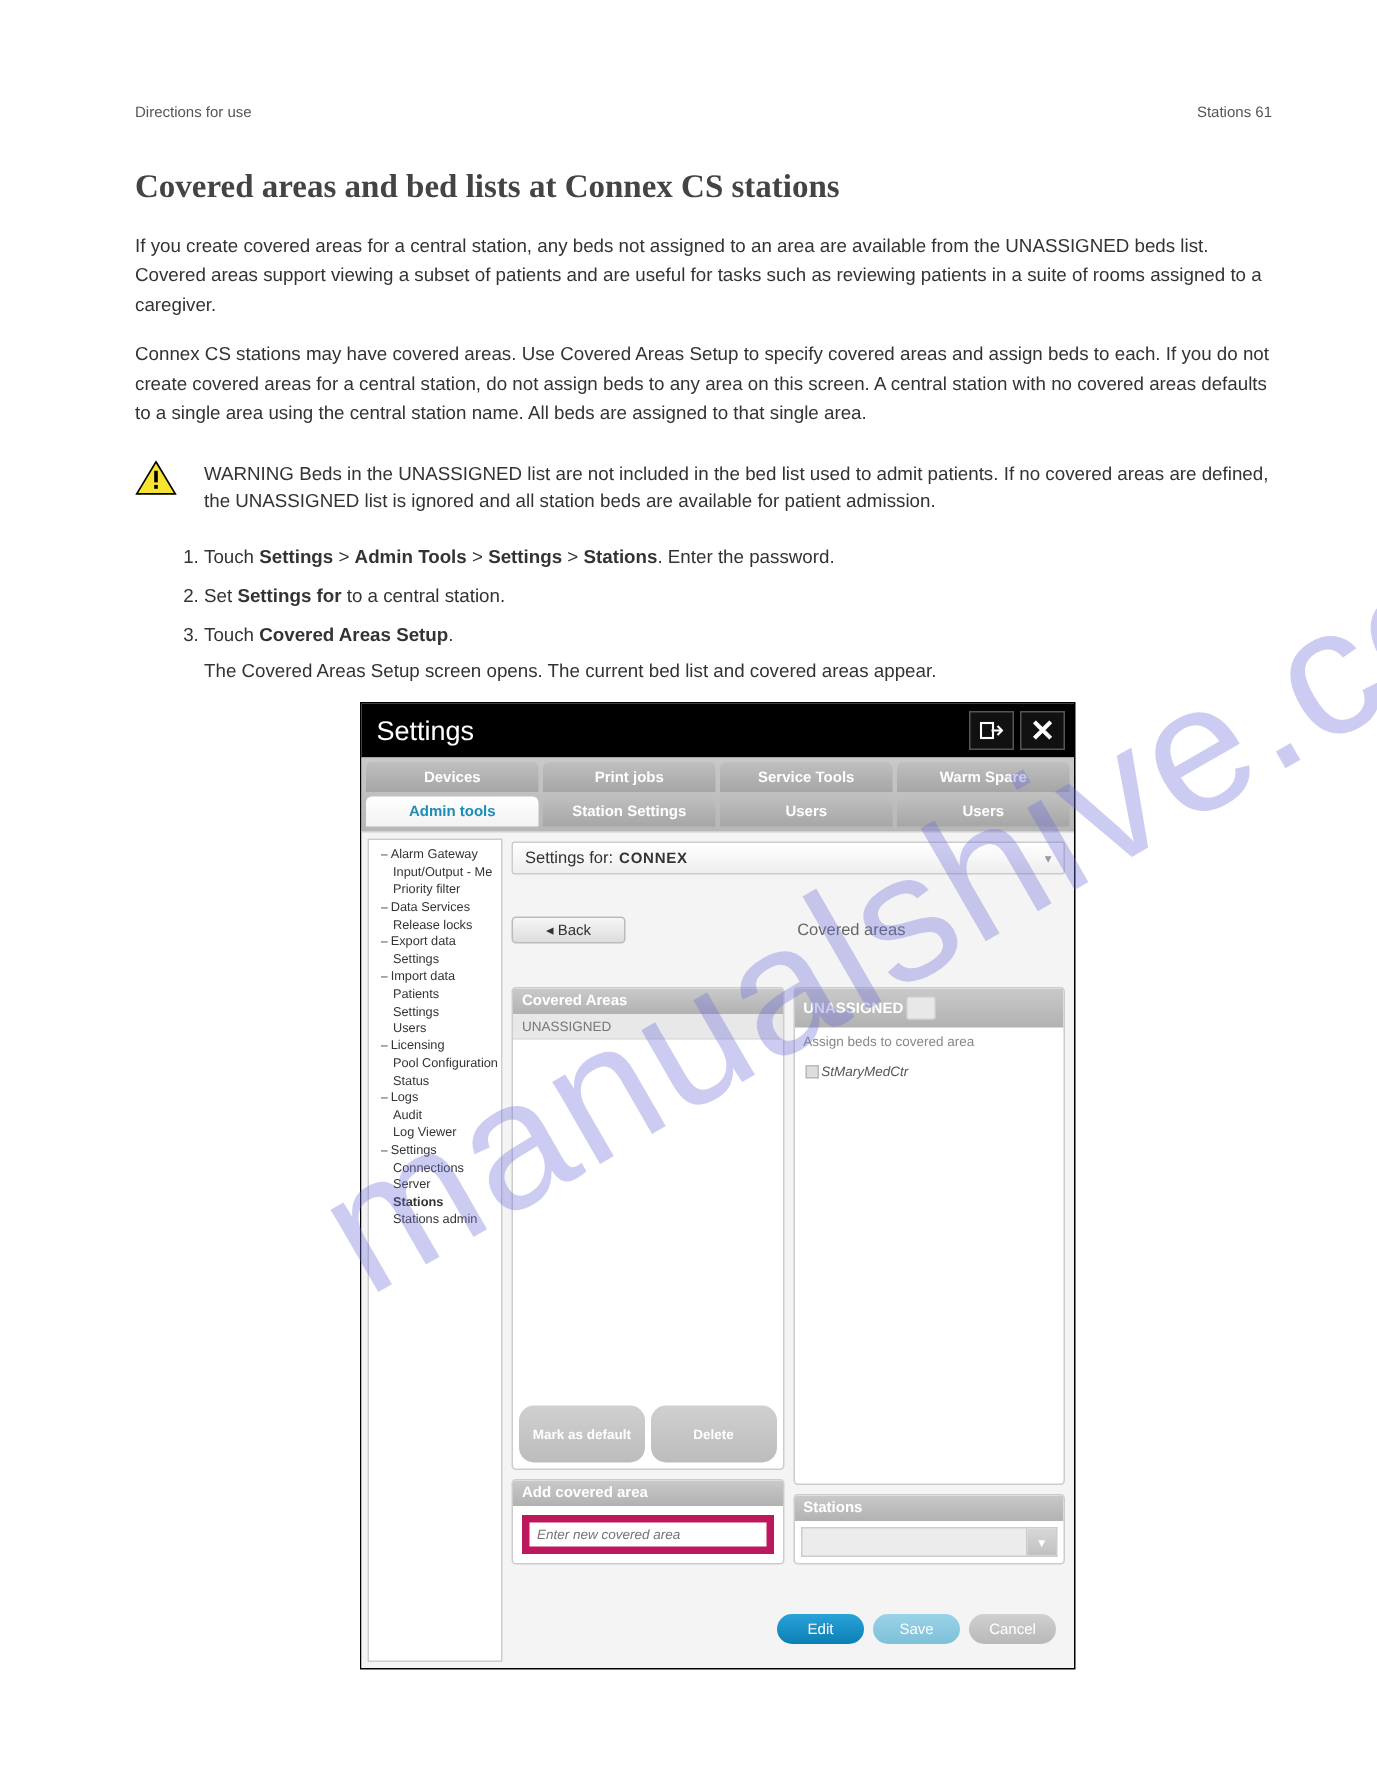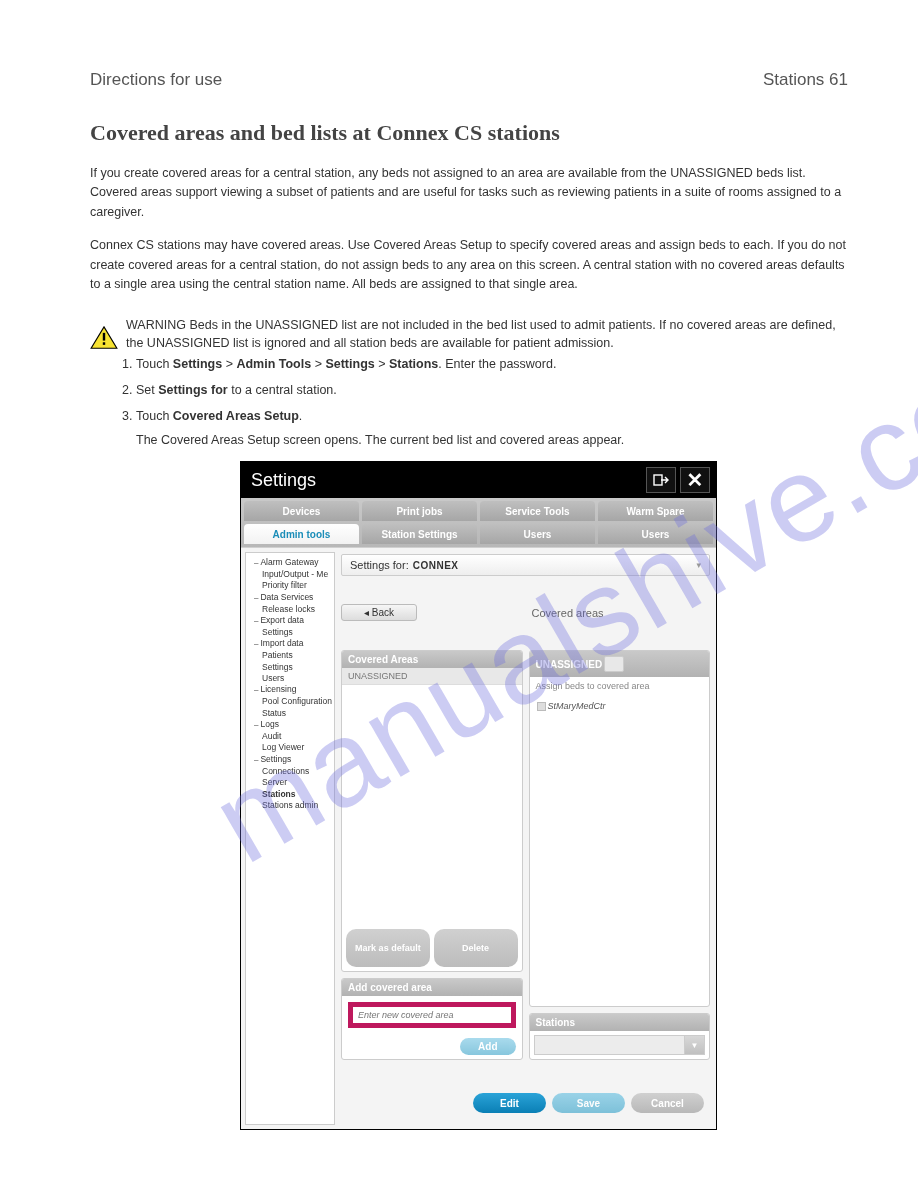--- a/index.html
+++ b/index.html
@@ -1,22 +1,22 @@
 <!DOCTYPE html>
 <html><head>
 <meta charset="utf-8">
 <style>
 * { box-sizing: border-box; margin: 0; padding: 0; }
 body { width: 918px; height: 1188px; background: #fff; font-family: Arial, sans-serif; font-size: 13px; color: #333; position: relative; }
 .page { padding: 70px 70px 0 90px; }
-.page-header { display: flex; justify-content: space-between; font-size: 17px; color: #555; margin-bottom: 30px; }
+.page-header { display: flex; justify-content: space-between; font-size: 10px; color: #555; margin-bottom: 30px; }
 h2 { font-family: Georgia, serif; font-weight: bold; font-size: 22px; color: #444; margin-bottom: 18px; }
 .intro-text { font-size: 12.5px; line-height: 1.55; margin-bottom: 22px; }
 .intro-text p { margin-bottom: 14px; }
-.warning-row { display: flex; align-items: flex-end; gap: 8px; margin-bottom: 2px; }
+.warning-row { display: flex; align-items: flex-start; gap: 18px; margin-bottom: 18px; }
 .warn-icon svg { width: 28px; height: 24px; }
 .warning-row p { font-size: 12.5px; line-height: 1.45; flex: 1; }
 .steps { margin-left: 26px; font-size: 12.5px; }
 .steps li { margin-bottom: 8px; line-height: 1.45; }
 .screenshot { width: 477px; margin: 12px 0 0 150px; border: 1px solid #000; background: #fff; display: flex; flex-direction: column; font-family: Tahoma, Arial, sans-serif; }
 .wm { position: absolute; font-size: 120px; color: rgba(110,110,220,0.35); transform: rotate(-30deg); left: 160px; top: 520px; pointer-events: none; font-family: Arial; letter-spacing: 2px; z-index: 5; }
 .titlebar { height: 36px; background: #000; display: flex; align-items: center; justify-content: space-between; padding: 0 6px; }
 .titlebar-title { color: #fff; font-size: 18px; font-weight: 300; padding-left: 4px; }
 .titlebar-buttons { display: flex; gap: 4px; }
 .tb-btn { width: 30px; height: 26px; border: 1px solid #555; background: #111; display: flex; align-items: center; justify-content: center; }
@@ -60,21 +60,21 @@
 .tree-list-item::before { content: ""; position: absolute; left: 3px; top: 3px; width: 7px; height: 7px; background: #ddd; border: 1px solid #bbb; }
 .panel.addarea .panel-body { padding: 6px; }
 .add-input { width: 100%; border: 5px solid #be185d; font-size: 9px; font-style: italic; color: #aaa; padding: 3px 5px; background: #fff; }
 .add-footer { display: flex; justify-content: flex-end; padding: 4px 6px; }
 .add-btn { background: linear-gradient(#7cc8e4,#48a9cc); color: #fff; font-size: 10px; font-weight: bold; border-radius: 10px; padding: 3px 18px; opacity: 0.65; }
 .panel.stations-panel .panel-body { padding: 4px; }
 .stations-select { display: flex; height: 20px; }
 .stations-select .sel-body { flex: 1; background: #ececec; border: 1px solid #ccc; }
 .stations-select .sel-arrow { width: 20px; background: linear-gradient(#d8d8d8,#c0c0c0); border: 1px solid #ccc; border-left: none; display: flex; align-items: center; justify-content: center; color: #fff; font-size: 8px; }
 .action-row { display: flex; justify-content: flex-end; gap: 6px; padding: 8px 6px 10px 0; }
-.action-btn { width: 73px; height: 20px; border-radius: 11px; color: #fff; font-size: 10px; font-weight: bold; display: flex; align-items: center; justify-content: center; cursor: pointer; }
+.action-btn { width: 58px; height: 20px; border-radius: 11px; color: #fff; font-size: 10px; font-weight: normal; display: flex; align-items: center; justify-content: center; cursor: pointer; }
 .action-btn.edit { background: linear-gradient(#2aa3d8,#0a7fb5); }
 .action-btn.save { background: linear-gradient(#7cc8e4,#56b0d0); opacity: 0.75; }
 .action-btn.cancel { background: linear-gradient(#d0d0d0,#b8b8b8); }
 ol { list-style-position: outside; padding-left: 20px; }
 </style>
 </head>
 <body>
 
 <div class="wm">manualshive.com</div>
 
@@ -190,23 +190,20 @@
               <div class="covered-footer">
                 <div class="pill-btn">Mark as default</div>
                 <div class="pill-btn">Delete</div>
               </div>
             </div>
             <div class="panel addarea">
               <div class="panel-hdr">Add covered area</div>
               <div class="panel-body">
                 <input class="add-input" placeholder="Enter new covered area" style="">
               </div>
-              <div class="add-footer">
-                <div class="add-btn">Add</div>
-              </div>
             </div>
           </div>
           <div class="panel-col right">
             <div class="panel unassigned">
               <div class="panel-hdr">
                 <span>UNASSIGNED</span>
                 <span class="printer-icn"></span>
               </div>
               <div class="assign-label">Assign beds to covered area</div>
               <div class="panel-body">

